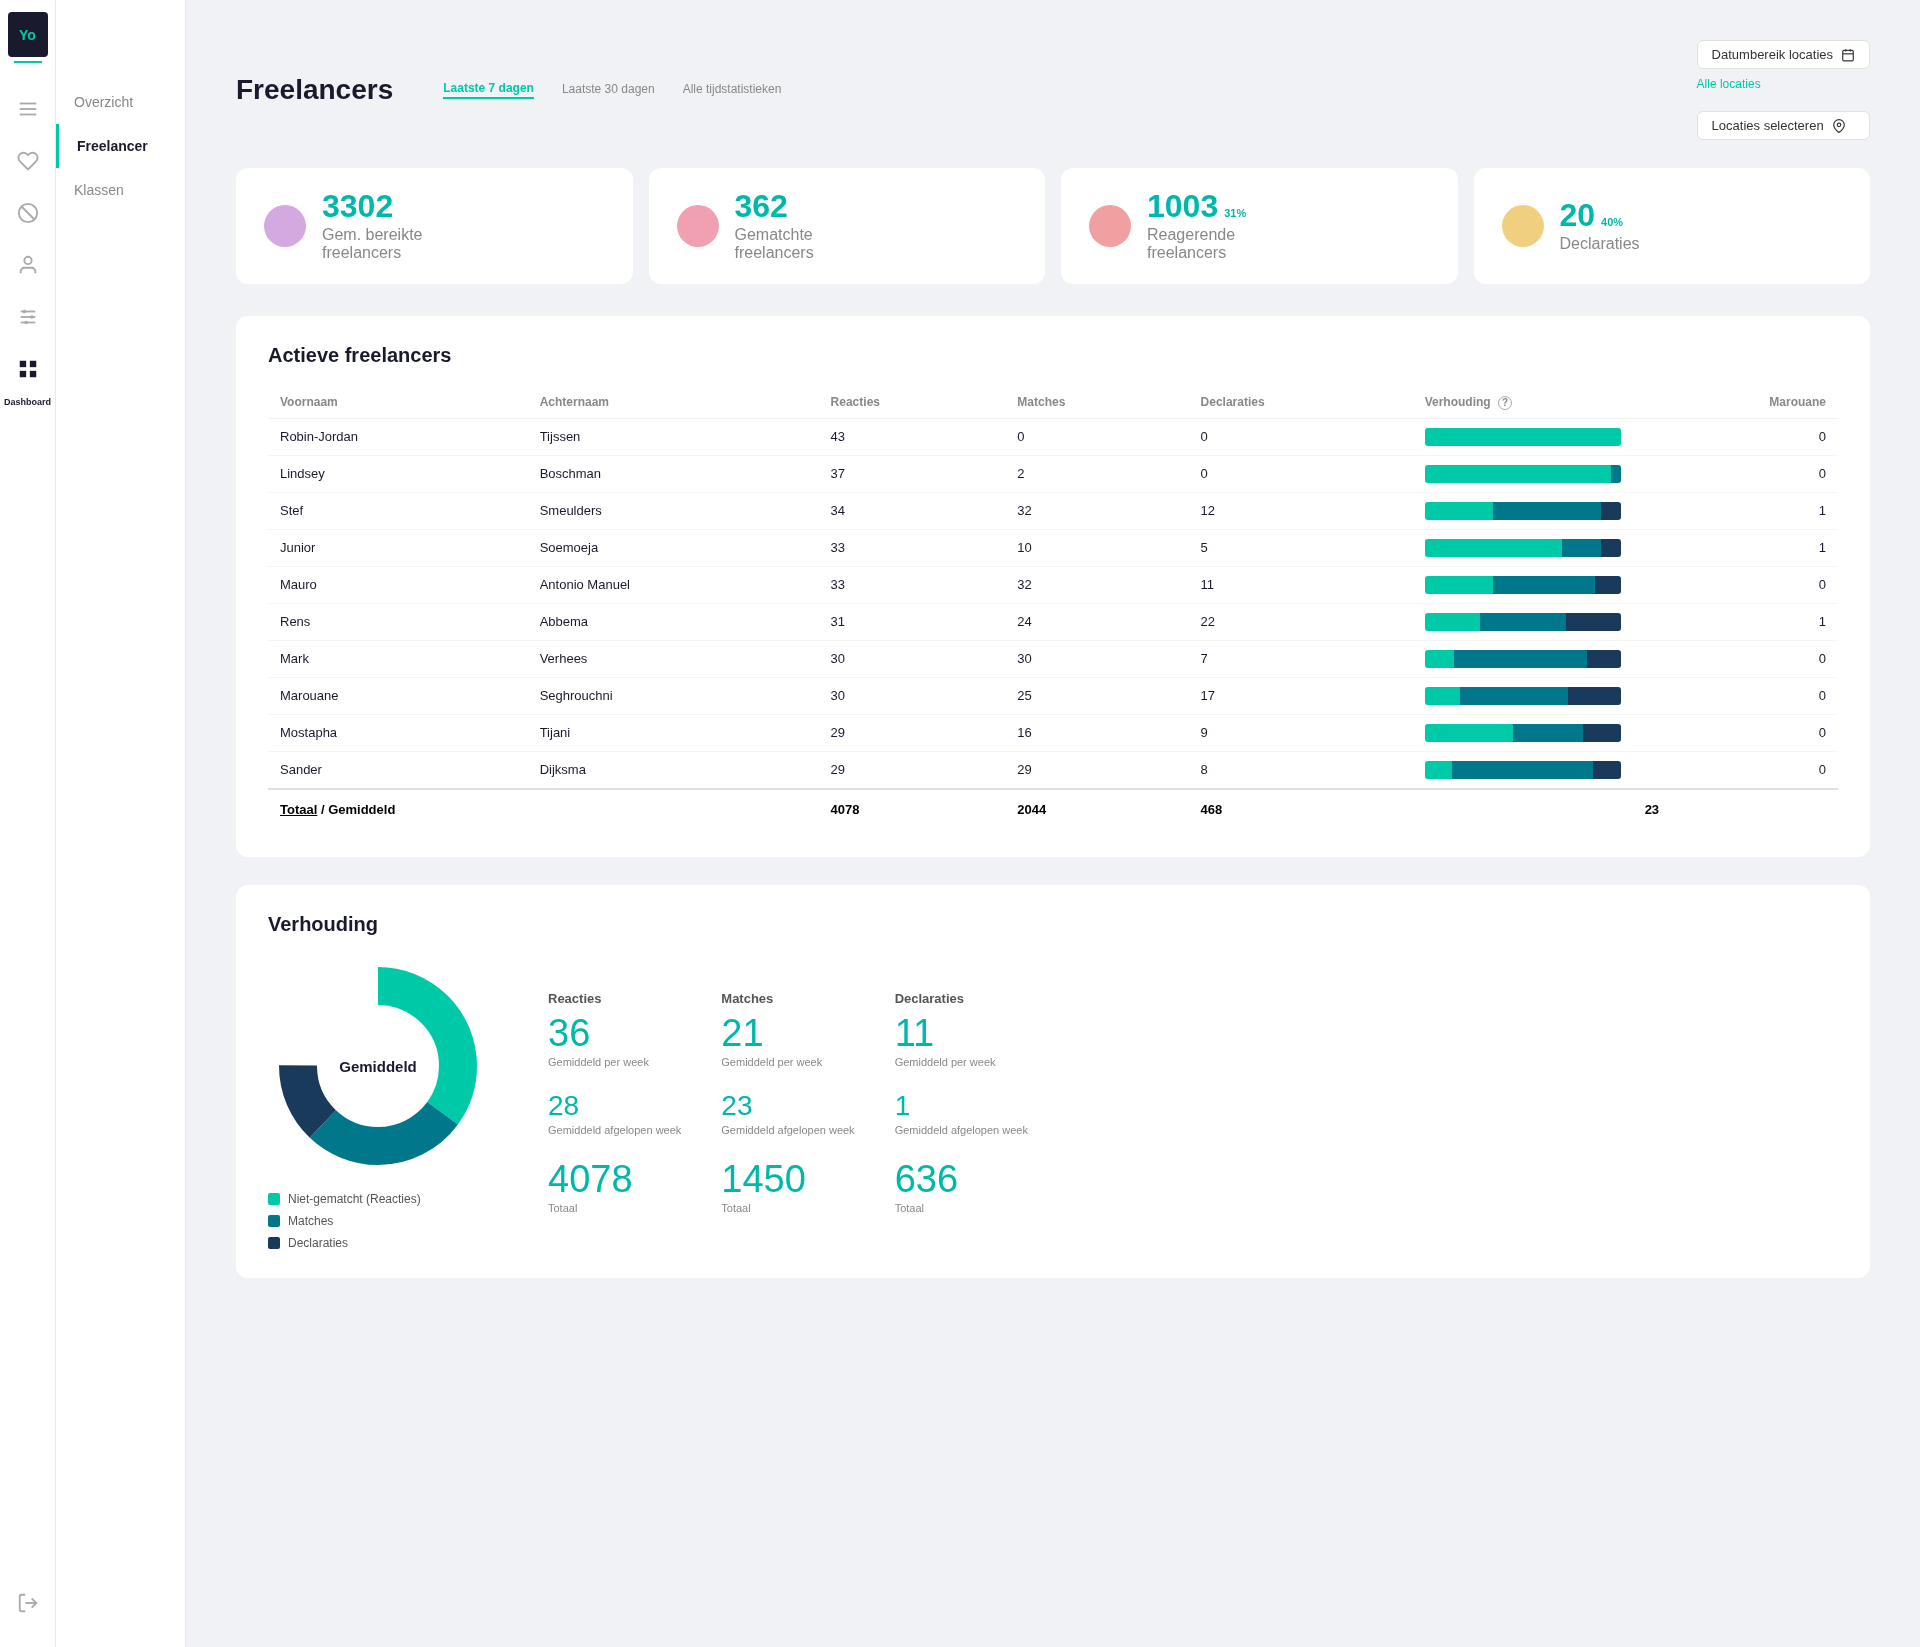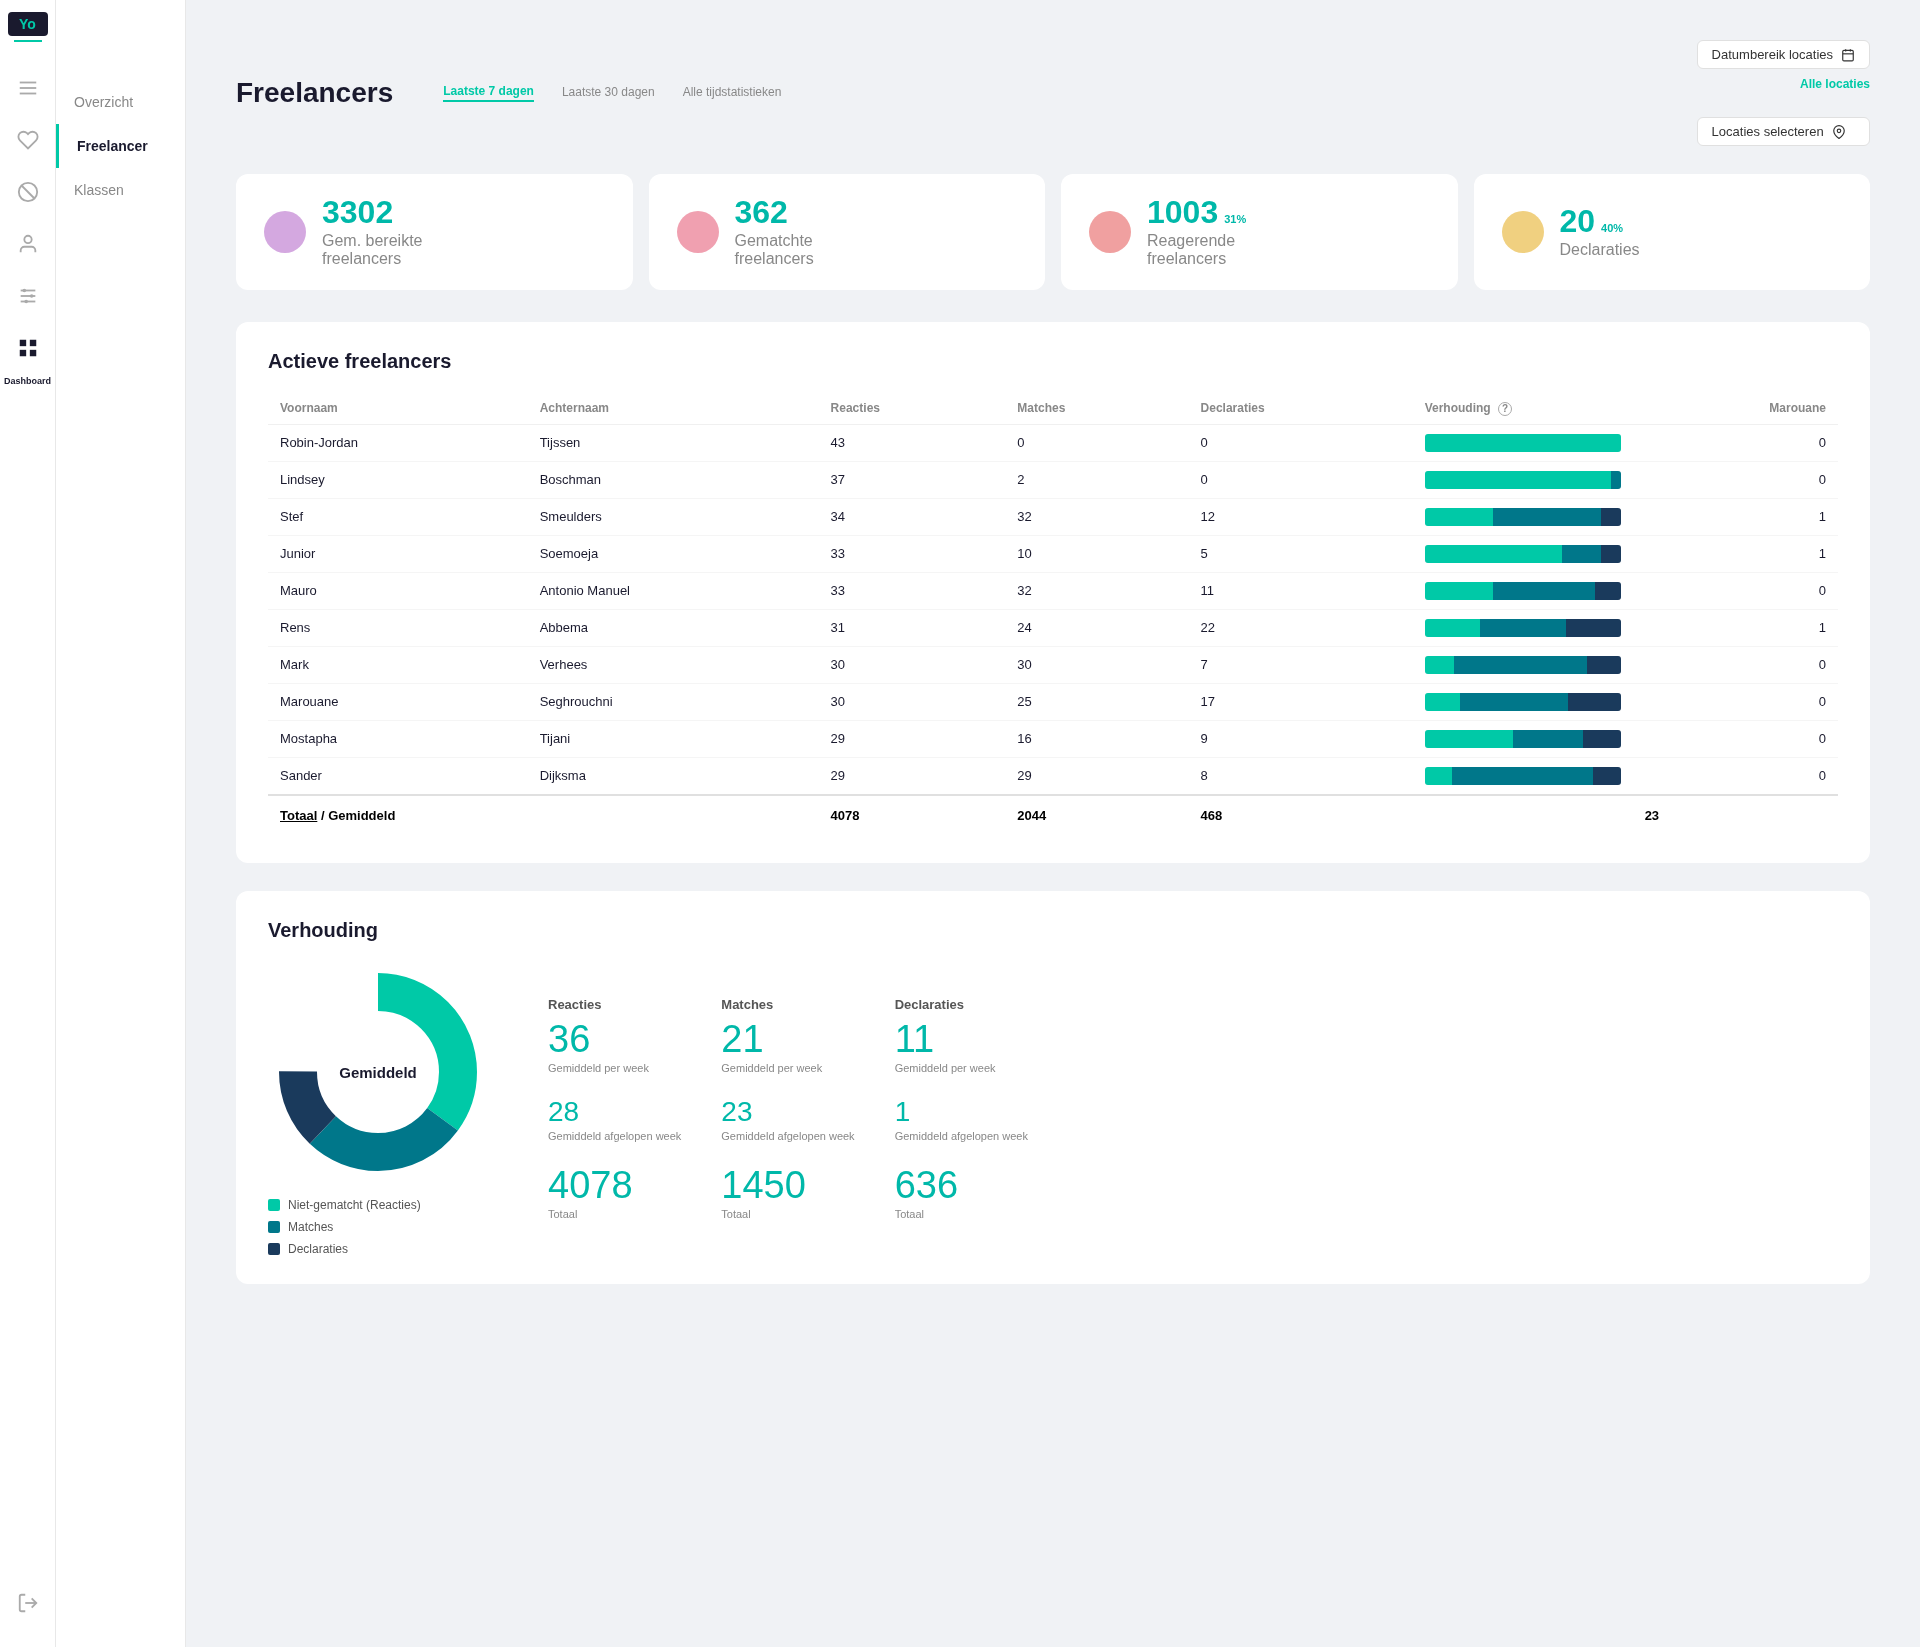--- a/index.html
+++ b/index.html
@@ -12,21 +12,21 @@
       display: flex;
       flex-direction: column;
       align-items: center;
       padding: 12px 0;
       border-right: 1px solid #e8e8e8;
       z-index: 10;
       position: relative;
     }
     .logo-box {
       width: 40px;
-      height: 24px;
+      height: 45px;
       background: #1a1a2e;
       display: flex;
       align-items: center;
       justify-content: center;
       border-radius: 4px;
       margin-bottom: 4px;
     }
     .logo-text {
       color: #00c9a7;
       font-weight: 900;
@@ -423,21 +423,21 @@
     <div class="header-btns">
       <button class="header-btn">
         <span>Datumbereik locaties</span>
         <svg viewBox="0 0 24 24" fill="none" stroke="currentColor" stroke-width="2">
             <rect x="3" y="4" width="18" height="18" rx="2"></rect>
             <line x1="16" y1="2" x2="16" y2="6"></line>
             <line x1="8" y1="2" x2="8" y2="6"></line>
             <line x1="3" y1="10" x2="21" y2="10"></line>
           </svg>
       </button>
-      <div style="text-align:right; font-size:12px; color:#00c9a7; font-weight:700; margin-bottom:18px;">Alle locaties</div>
+      <div style="font-size:12px; color:#00c9a7; font-weight:400; margin-bottom:12px;">Alle locaties</div>
       <button class="header-btn">
         <span>Locaties selecteren</span>
         <svg viewBox="0 0 24 24" fill="none" stroke="currentColor" stroke-width="2">
             <path d="M21 10c0 7-9 13-9 13s-9-6-9-13a9 9 0 0 1 18 0z"></path>
             <circle cx="12" cy="10" r="3"></circle>
           </svg>
       </button>
     </div>
   </div>
 

